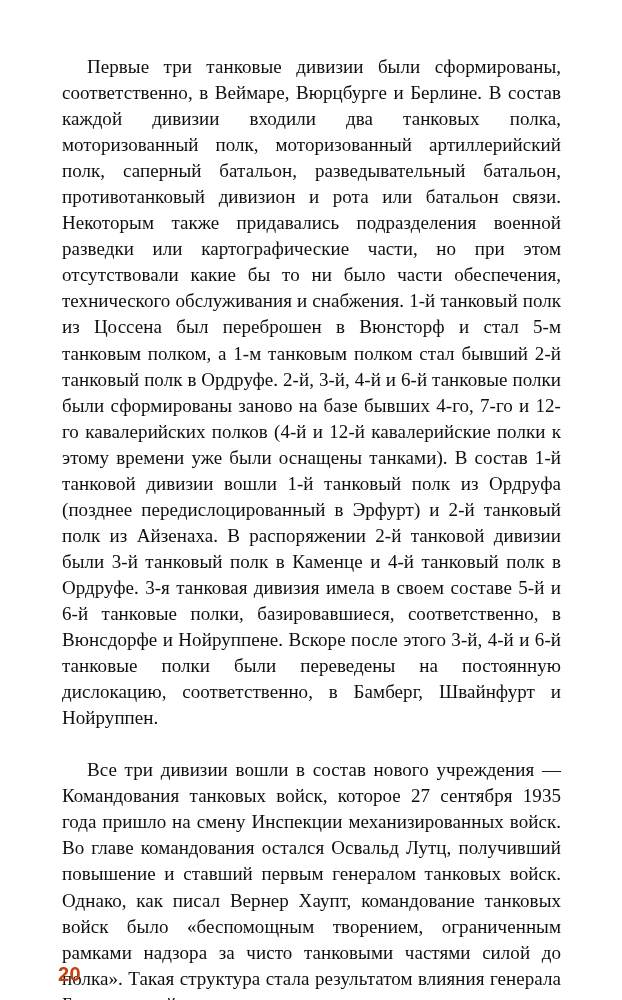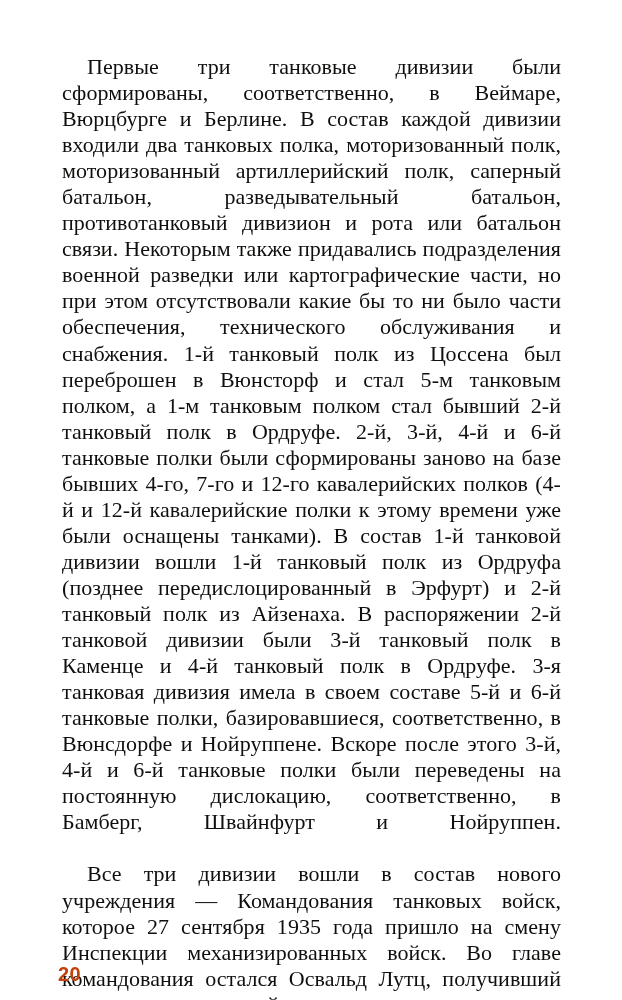--- a/index.html
+++ b/index.html
@@ -28,21 +28,21 @@
     position: absolute;
     left: 62px;
     top: 54px;
     width: 499px;
   }
 
   .para {
     margin: 0;
     text-align: justify;
     text-justify: inter-word;
-    font-size: 22px;
+    font-size: 19px;
     line-height: 26.05px;
     color: #100f0d;
     text-indent: 25px;
     letter-spacing: 0.05px;
     word-spacing: 0.1px;
     hyphens: manual;
   }
 
   .para + .para {
     margin-top: 0;

